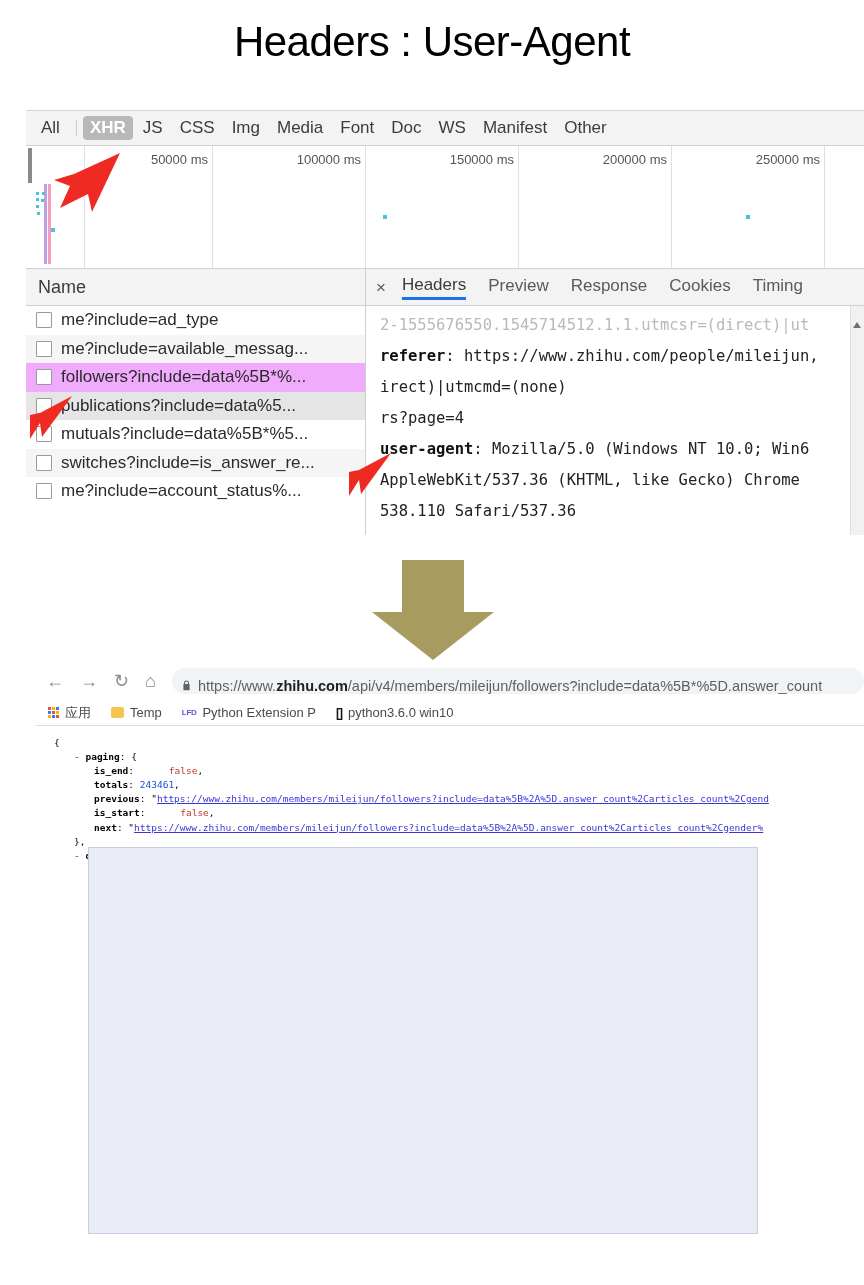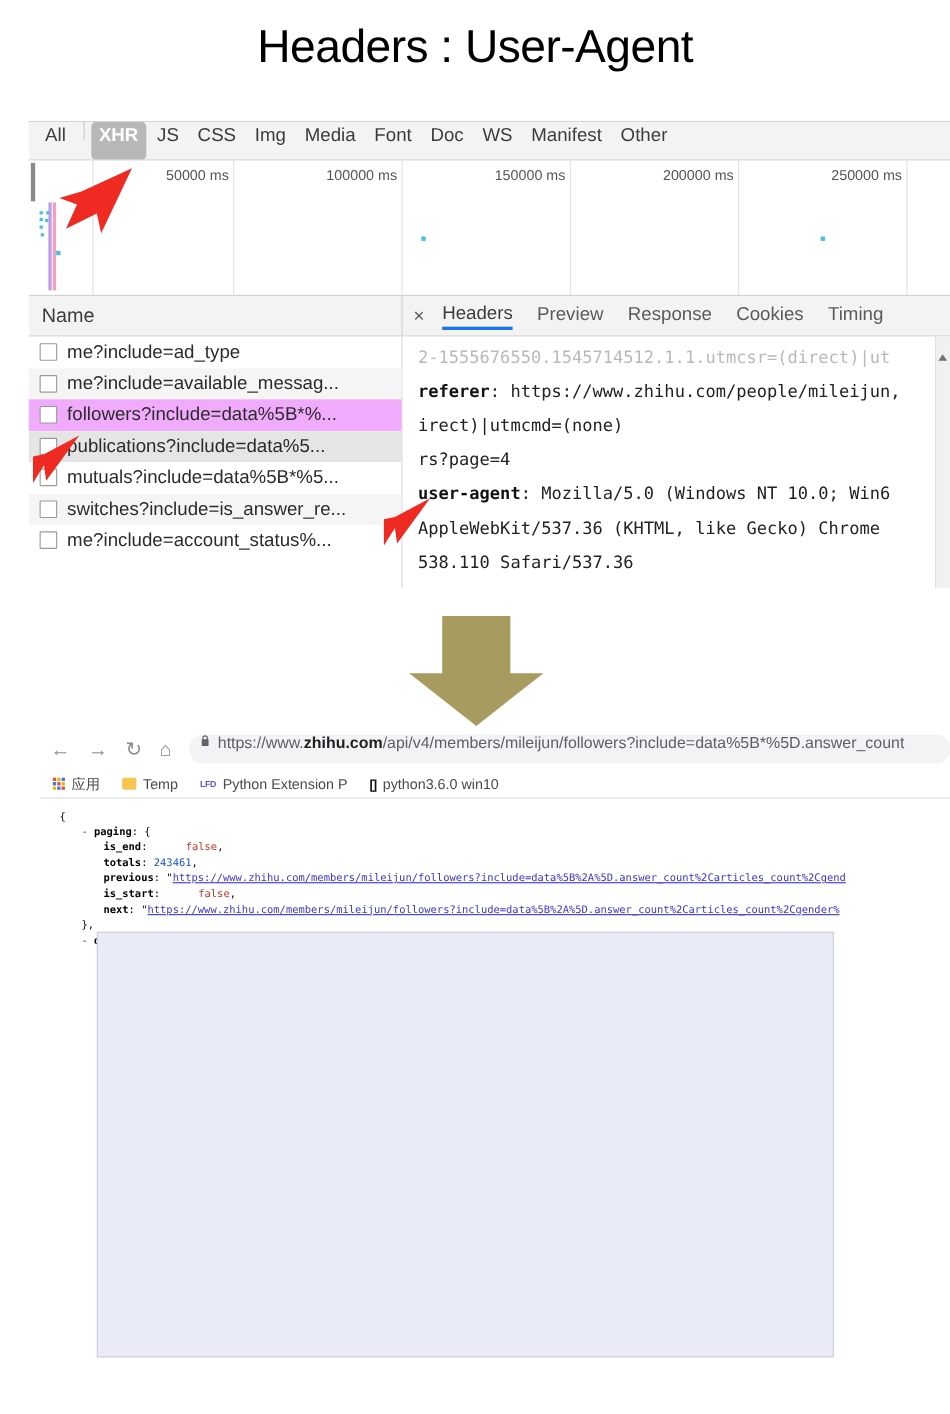--- a/index.html
+++ b/index.html
@@ -24,21 +24,21 @@
   .devtools {
     position: absolute; left: 26px; top: 110px;
     width: 838px; height: 437px;
     background: #fff;
     border-top: 1px solid #d4d4d4;
     overflow: hidden;
   }
   .filter-bar {
     height: 34px; background: #f3f3f3;
     border-bottom: 1px solid #cfcfcf;
-    display: flex; 
+    display: flex; align-items: center;
     padding-left: 8px;
   }
   .filter-item {
     font-size: 17px; color: #3c3c3c;
     padding: 2px 7px; margin-right: 3px;
     border-radius: 4px;
     white-space: nowrap;
   }
   .filter-sep {
     width: 1px; height: 16px; background: #c8c8c8; margin: 0 6px;
@@ -163,21 +163,21 @@
   }
   .omnibar {
     display: flex; align-items: center; height: 38px;
     padding-left: 10px; box-sizing: border-box;
   }
   .nav-ico {
     font-size: 18px; color: #8d8d8d; margin-right: 16px; line-height: 1;
   }
   .url-pill {
     flex: 1; height: 26px; background: #f1f3f4;
-    border-radius: 13px; display: flex; align-items: flex-start;
+    border-radius: 13px; display: flex; align-items: flex-end;
     padding: 0 10px; box-sizing: border-box; margin-right: 0;
     overflow: hidden;
   }
   .lock { font-size: 12px; color: #5f6368; margin-right: 7px; }
   .url-text {
     font-size: 14.5px; color: #5d6165; white-space: nowrap; overflow: hidden;
   }
   .url-text b { color: #202124; font-weight: 700; }
 
   .bookmarks {

